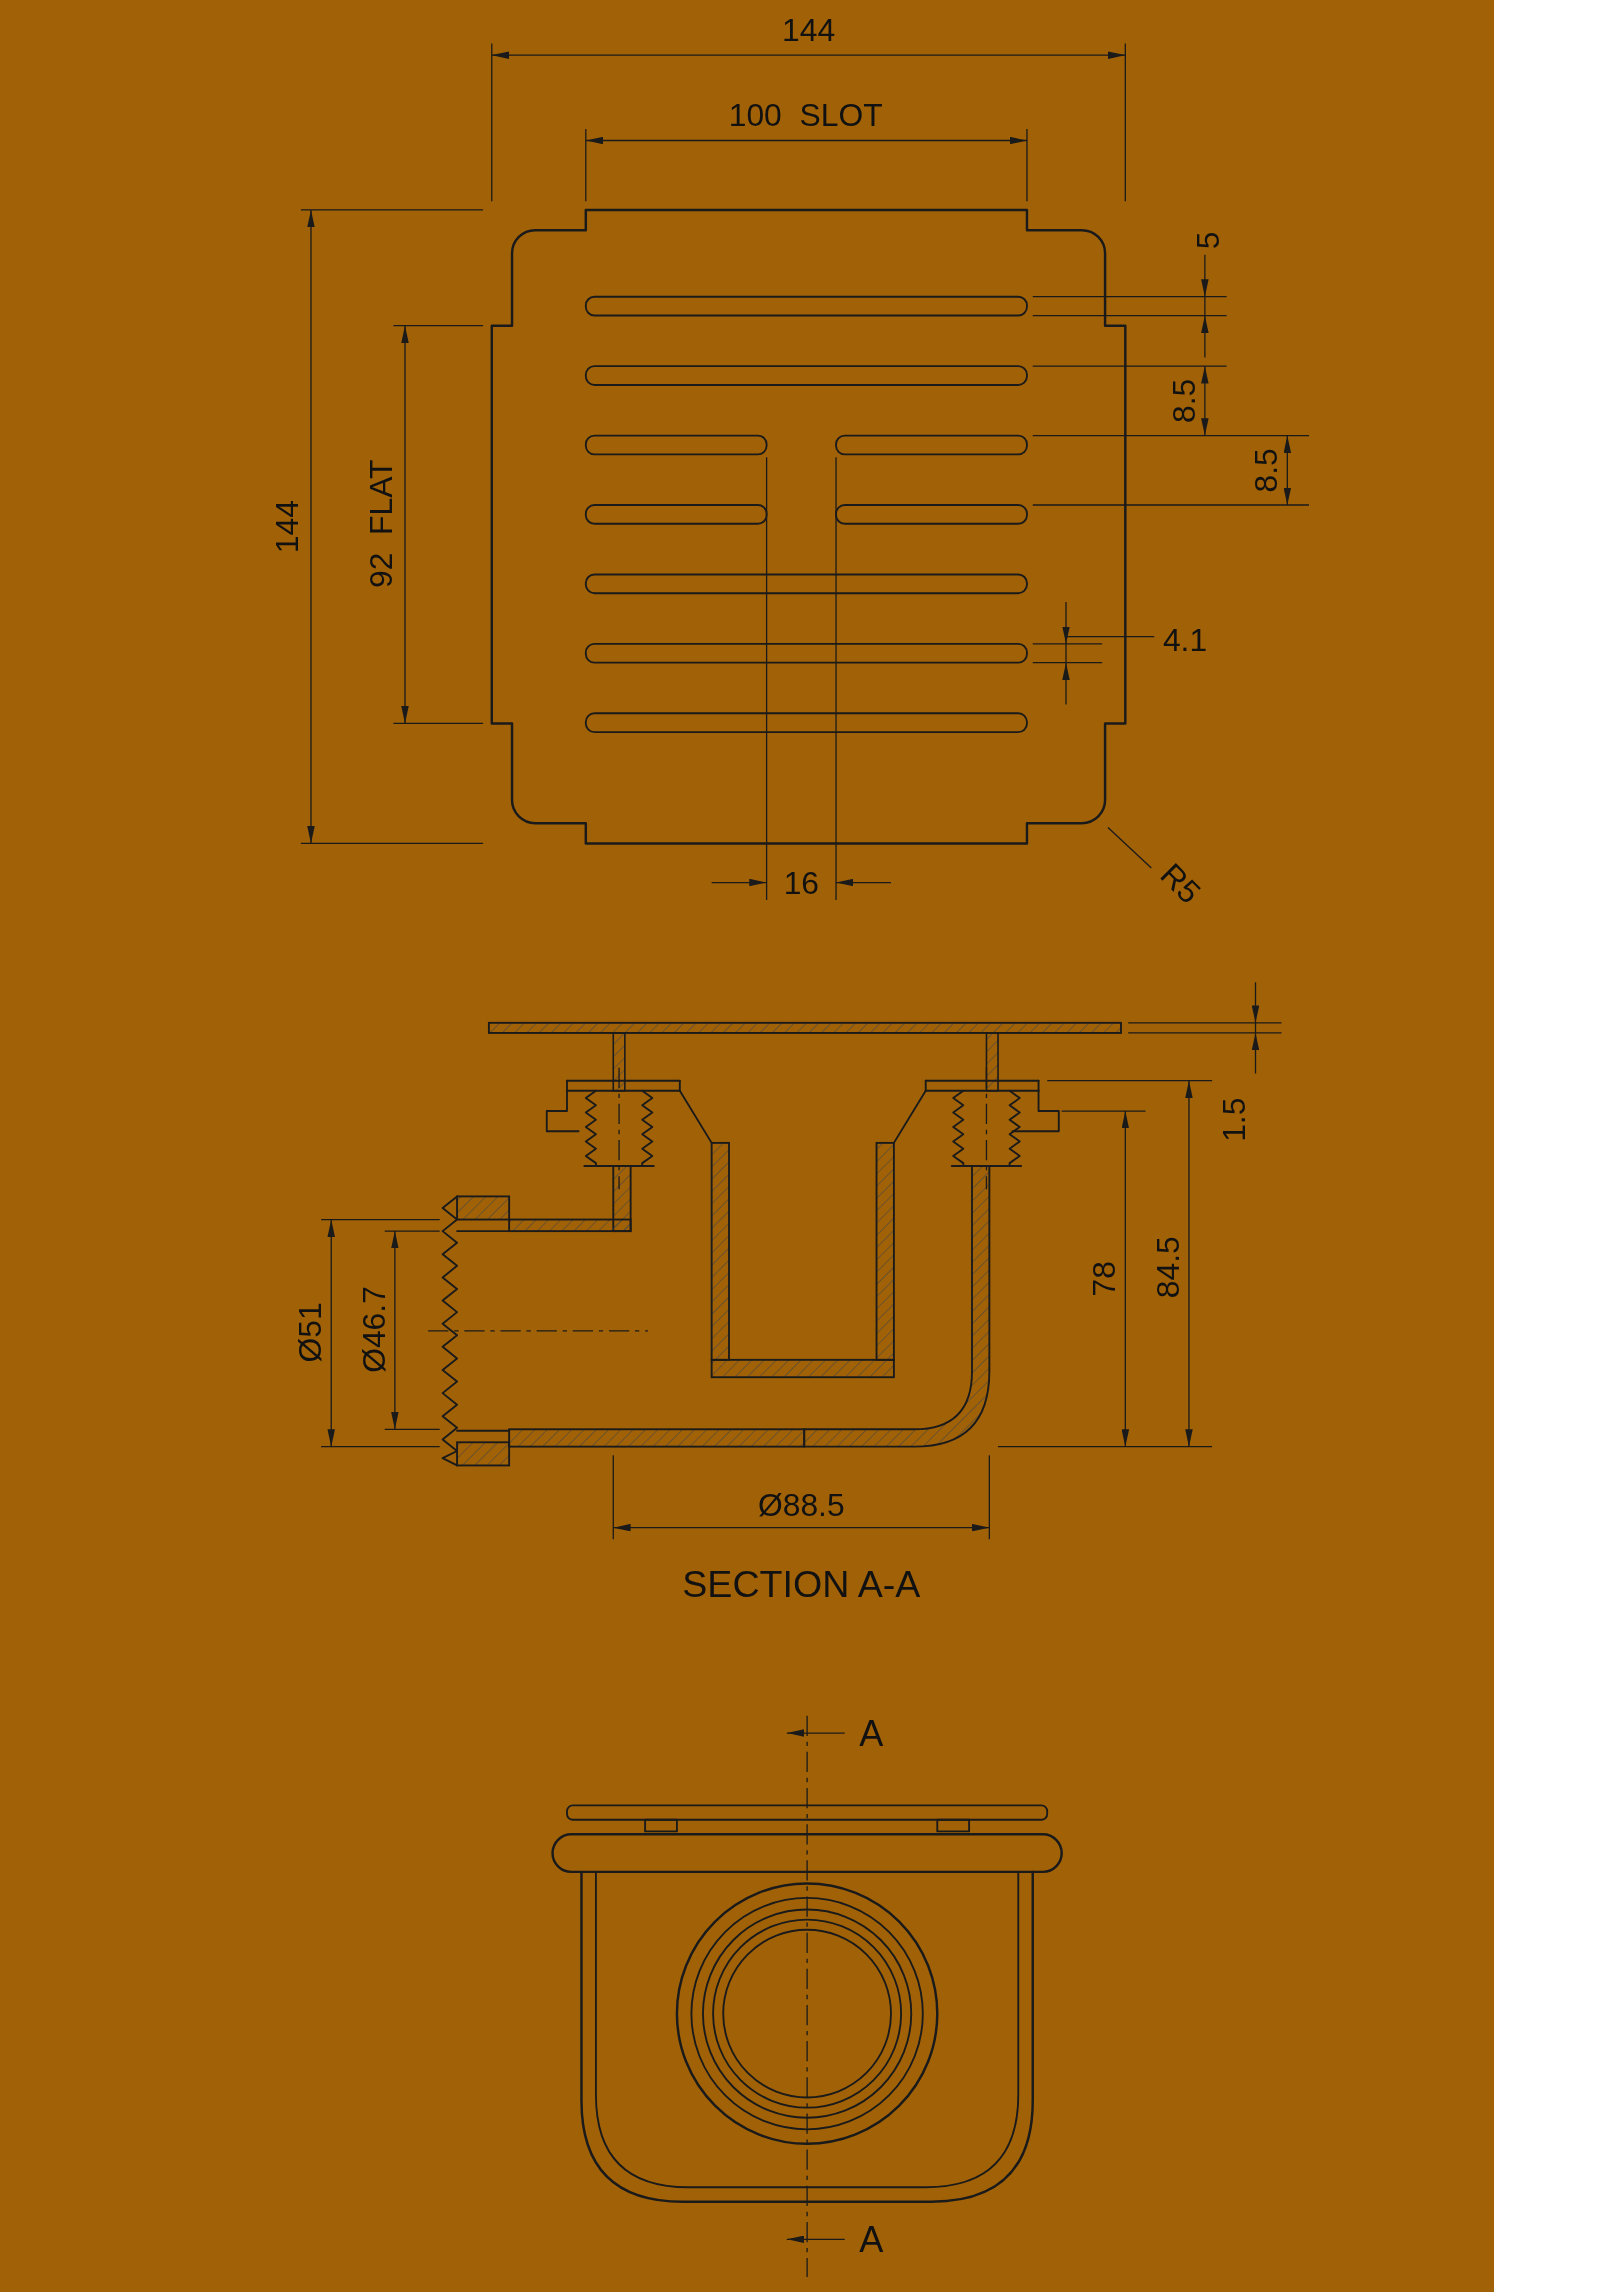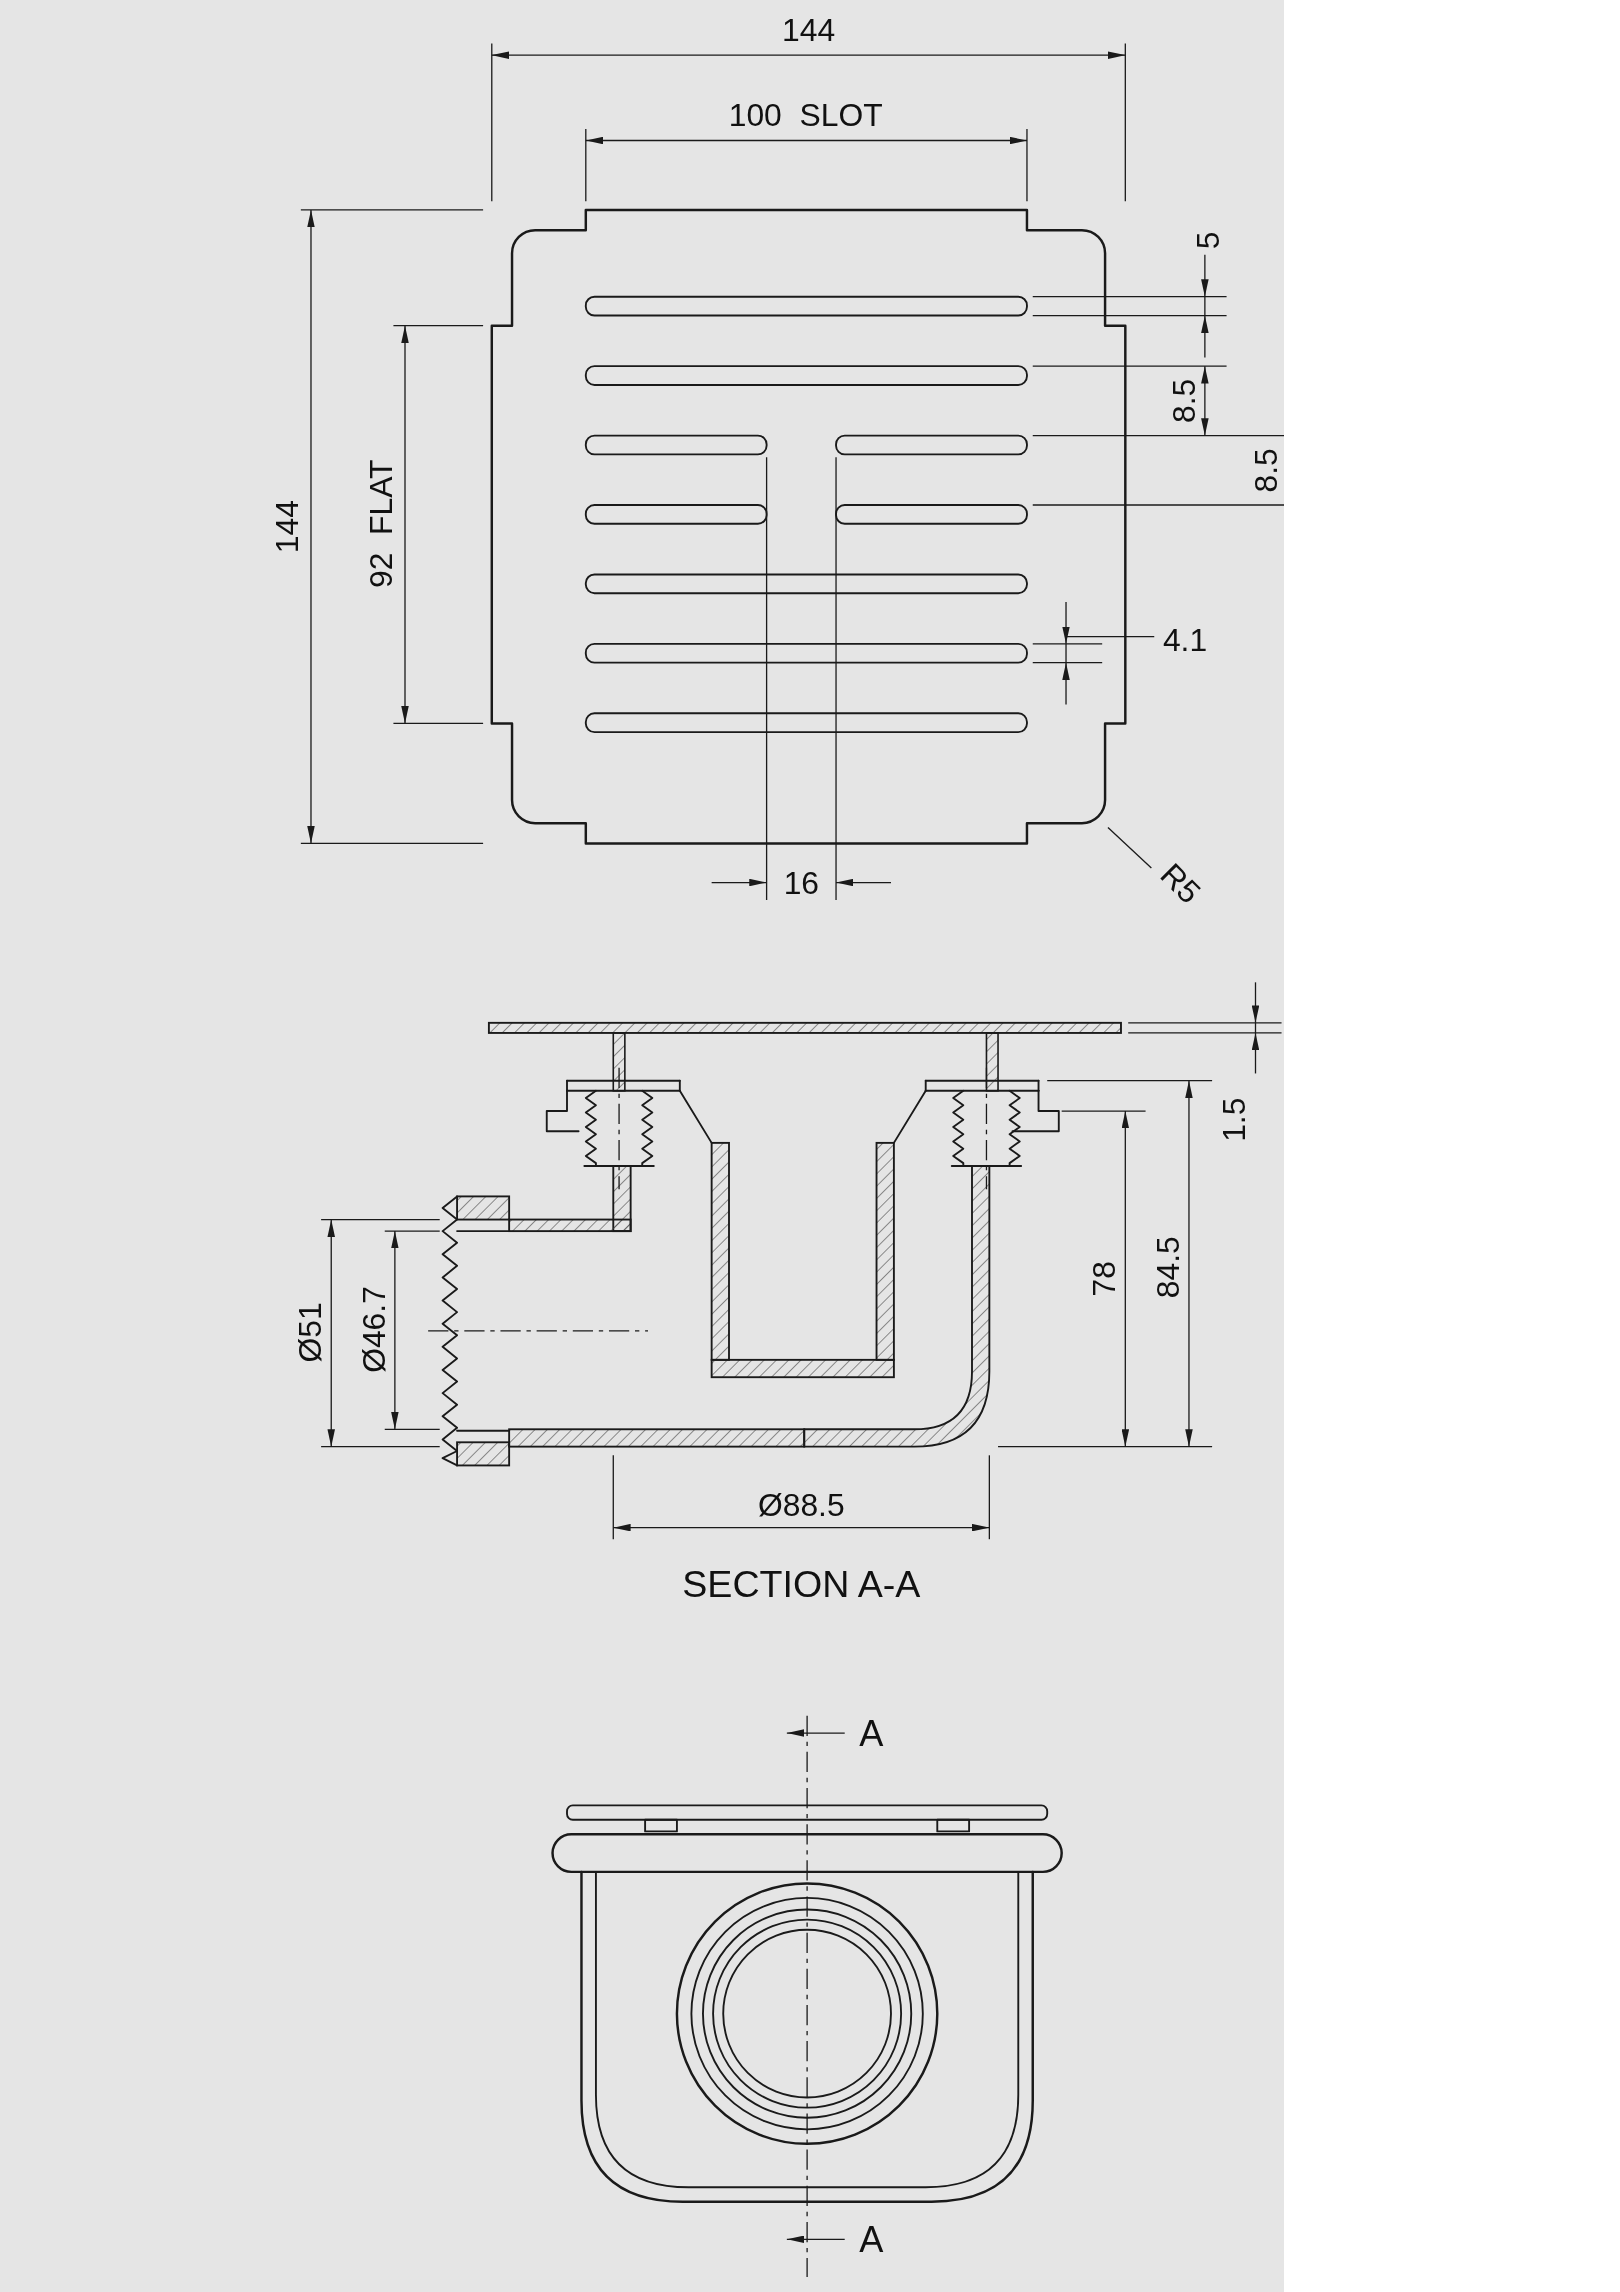--- a/index.html
+++ b/index.html
@@ -1,16 +1,16 @@
 <!DOCTYPE html>
 <html><head>
 <meta charset="utf-8">
 <style>
   html,body{margin:0;padding:0;background:#ffffff;}
-  .sheet{width:1284px;height:2293px;background:#e5e5e5;overflow:hidden;}
+  .sheet{width:1494px;height:2293px;background:#a16207;overflow:hidden;}
   svg{display:block;}
   text{font-family:"Liberation Sans",sans-serif;fill:#111;white-space:pre;}
   .dimtxt{font-size:22px;}
   .captxt{font-size:26px;}
   .mrktxt{font-size:25px;}
   .ol{stroke:#1a1a1a;stroke-width:1.7;fill:none;stroke-linejoin:round;stroke-linecap:round;}
   .ol2{stroke:#1a1a1a;stroke-width:1.3;fill:none;stroke-linejoin:round;stroke-linecap:round;}
   .dim{stroke:#1a1a1a;stroke-width:0.9;fill:none;}
   .cl{stroke:#1a1a1a;stroke-width:0.9;fill:none;stroke-dasharray:14 4 3 4;}
 </style>

